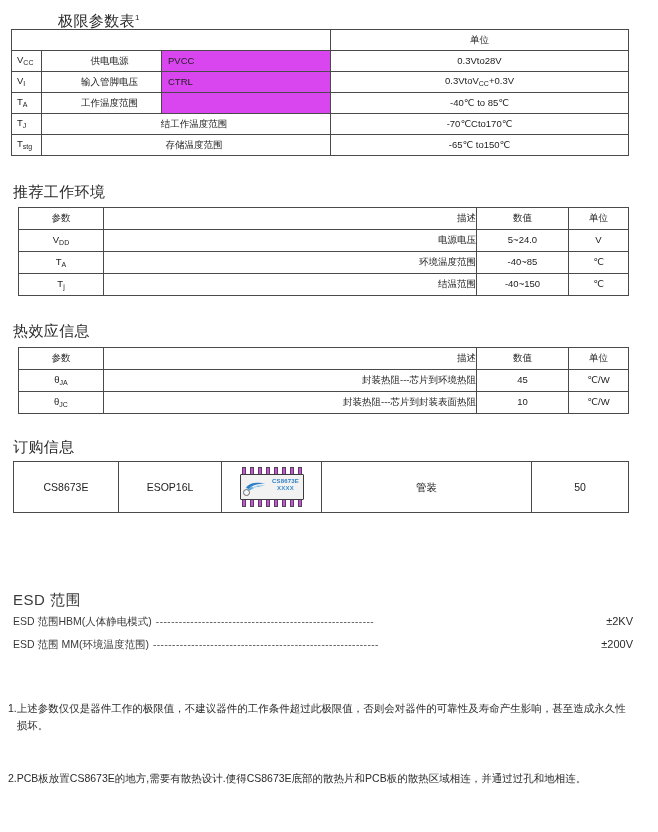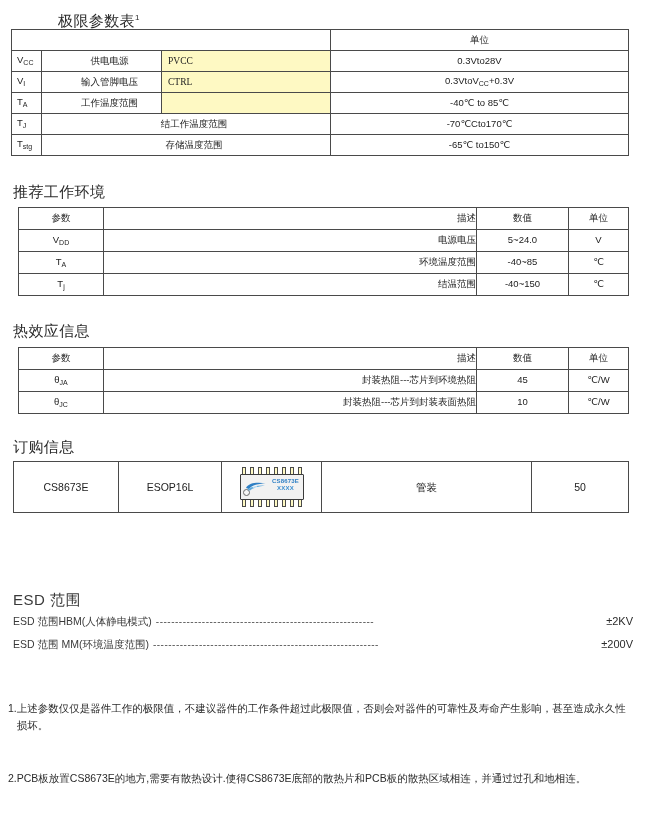--- a/index.html
+++ b/index.html
@@ -112,23 +112,22 @@
     display: flex;
     justify-content: space-between;
   }
   .pins.top { top: 1px; }
   .pins.bot { top: 34px; }
   .pin {
     width: 4px;
     height: 7px;
     border: 1px solid #4a4a4a;
     border-bottom: none;
-    background: #fef9c3;
+    background: #d946ef;
     box-sizing: border-box;
-    font-family: Liberation Serif, serif;
   }
   .pins.bot .pin {
     border: 1px solid #4a4a4a;
     border-top: none;
   }
   .chip-dot {
     position: absolute;
     left: 7px; top: 23px;
     width: 5px; height: 5px;
     border: 1px solid #6a6a6a;

